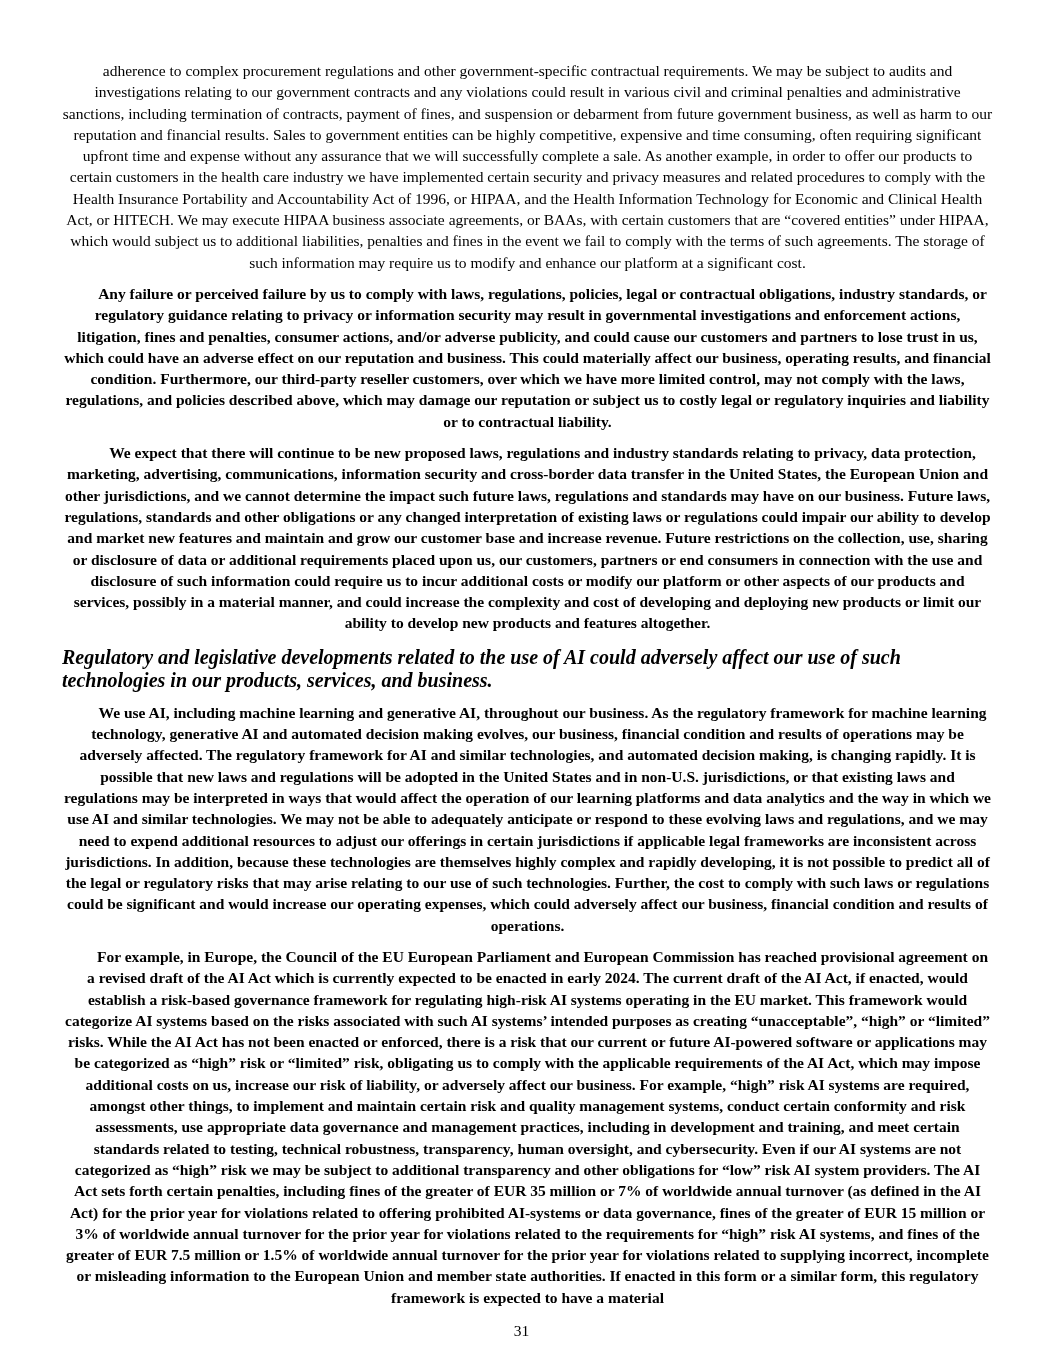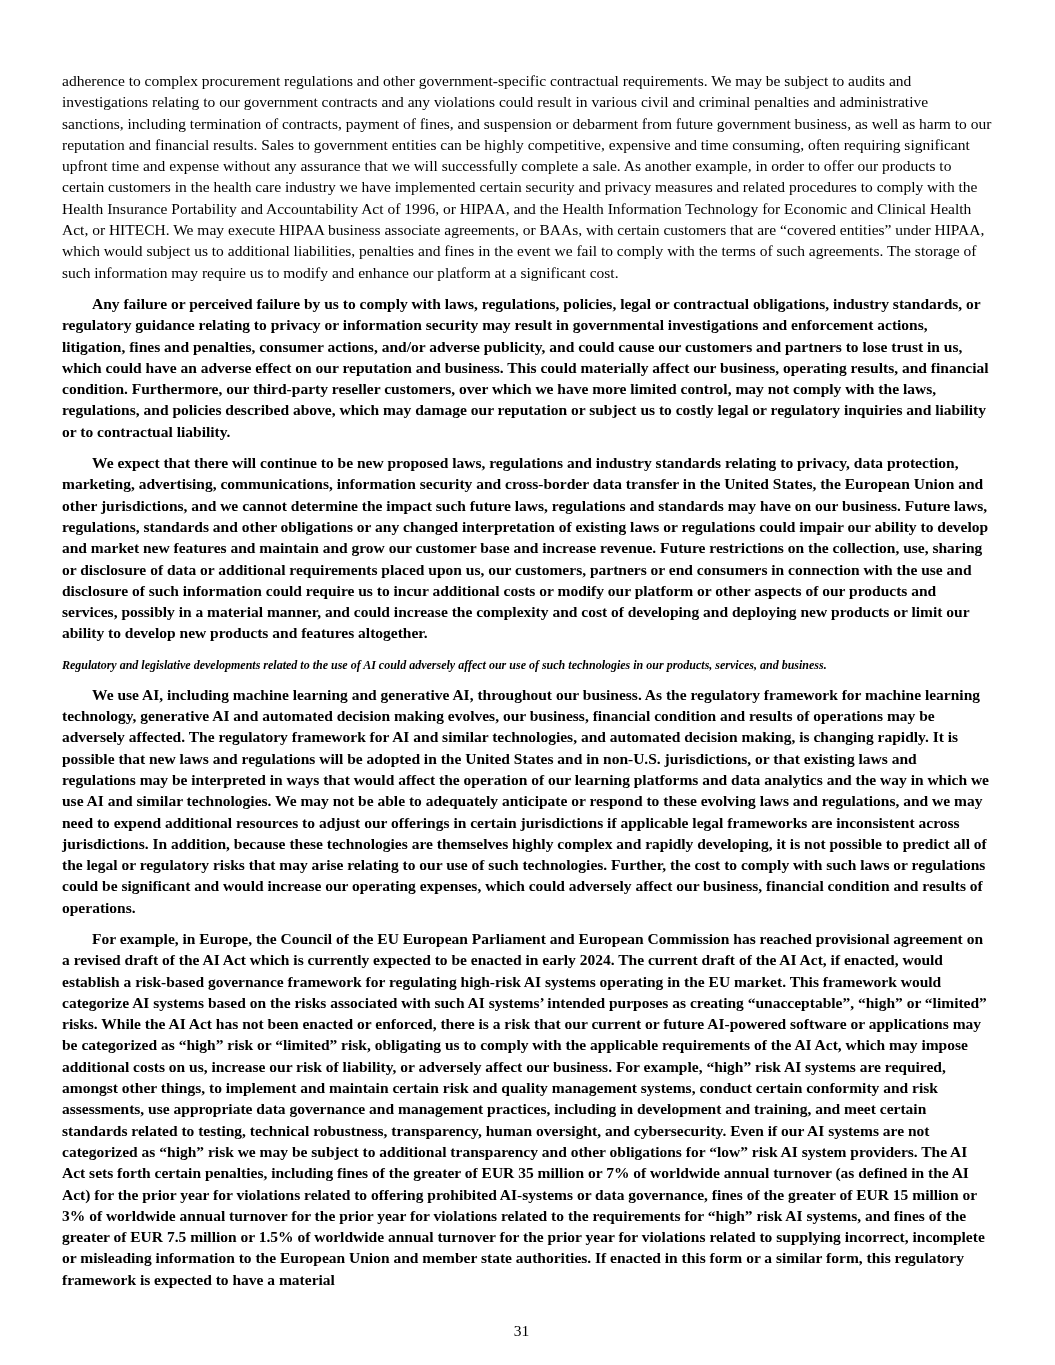--- a/index.html
+++ b/index.html
@@ -15,33 +15,33 @@
     background: #ffffff;
     box-sizing: border-box;
     padding: 60px 62px 0 62px;
     font-family: "Liberation Serif", "DejaVu Serif", serif;
     font-size: 15.5px;
     line-height: 21.3px;
     color: #000000;
     overflow: hidden;
   }
   p.body {
-    margin: 10px 0 10px 0;
+    margin: 0 0 10px 0;
     padding: 0;
-    text-align: left;
+    text-align: center;
   }
   p.indent {
     text-indent: 30px;
     font-weight: bold;
   }
   h2.heading {
-    font-size: 12px;
+    font-size: 20px;
     font-weight: bold;
     font-style: italic;
-    line-height: 18px;
+    line-height: 23px;
     margin: 12px 0 10px 0;
     padding: 0;
     text-align: left;
   }
   .footer {
     position: absolute;
     bottom: 24px;
     left: 0;
     right: 12px;
     text-align: center;

